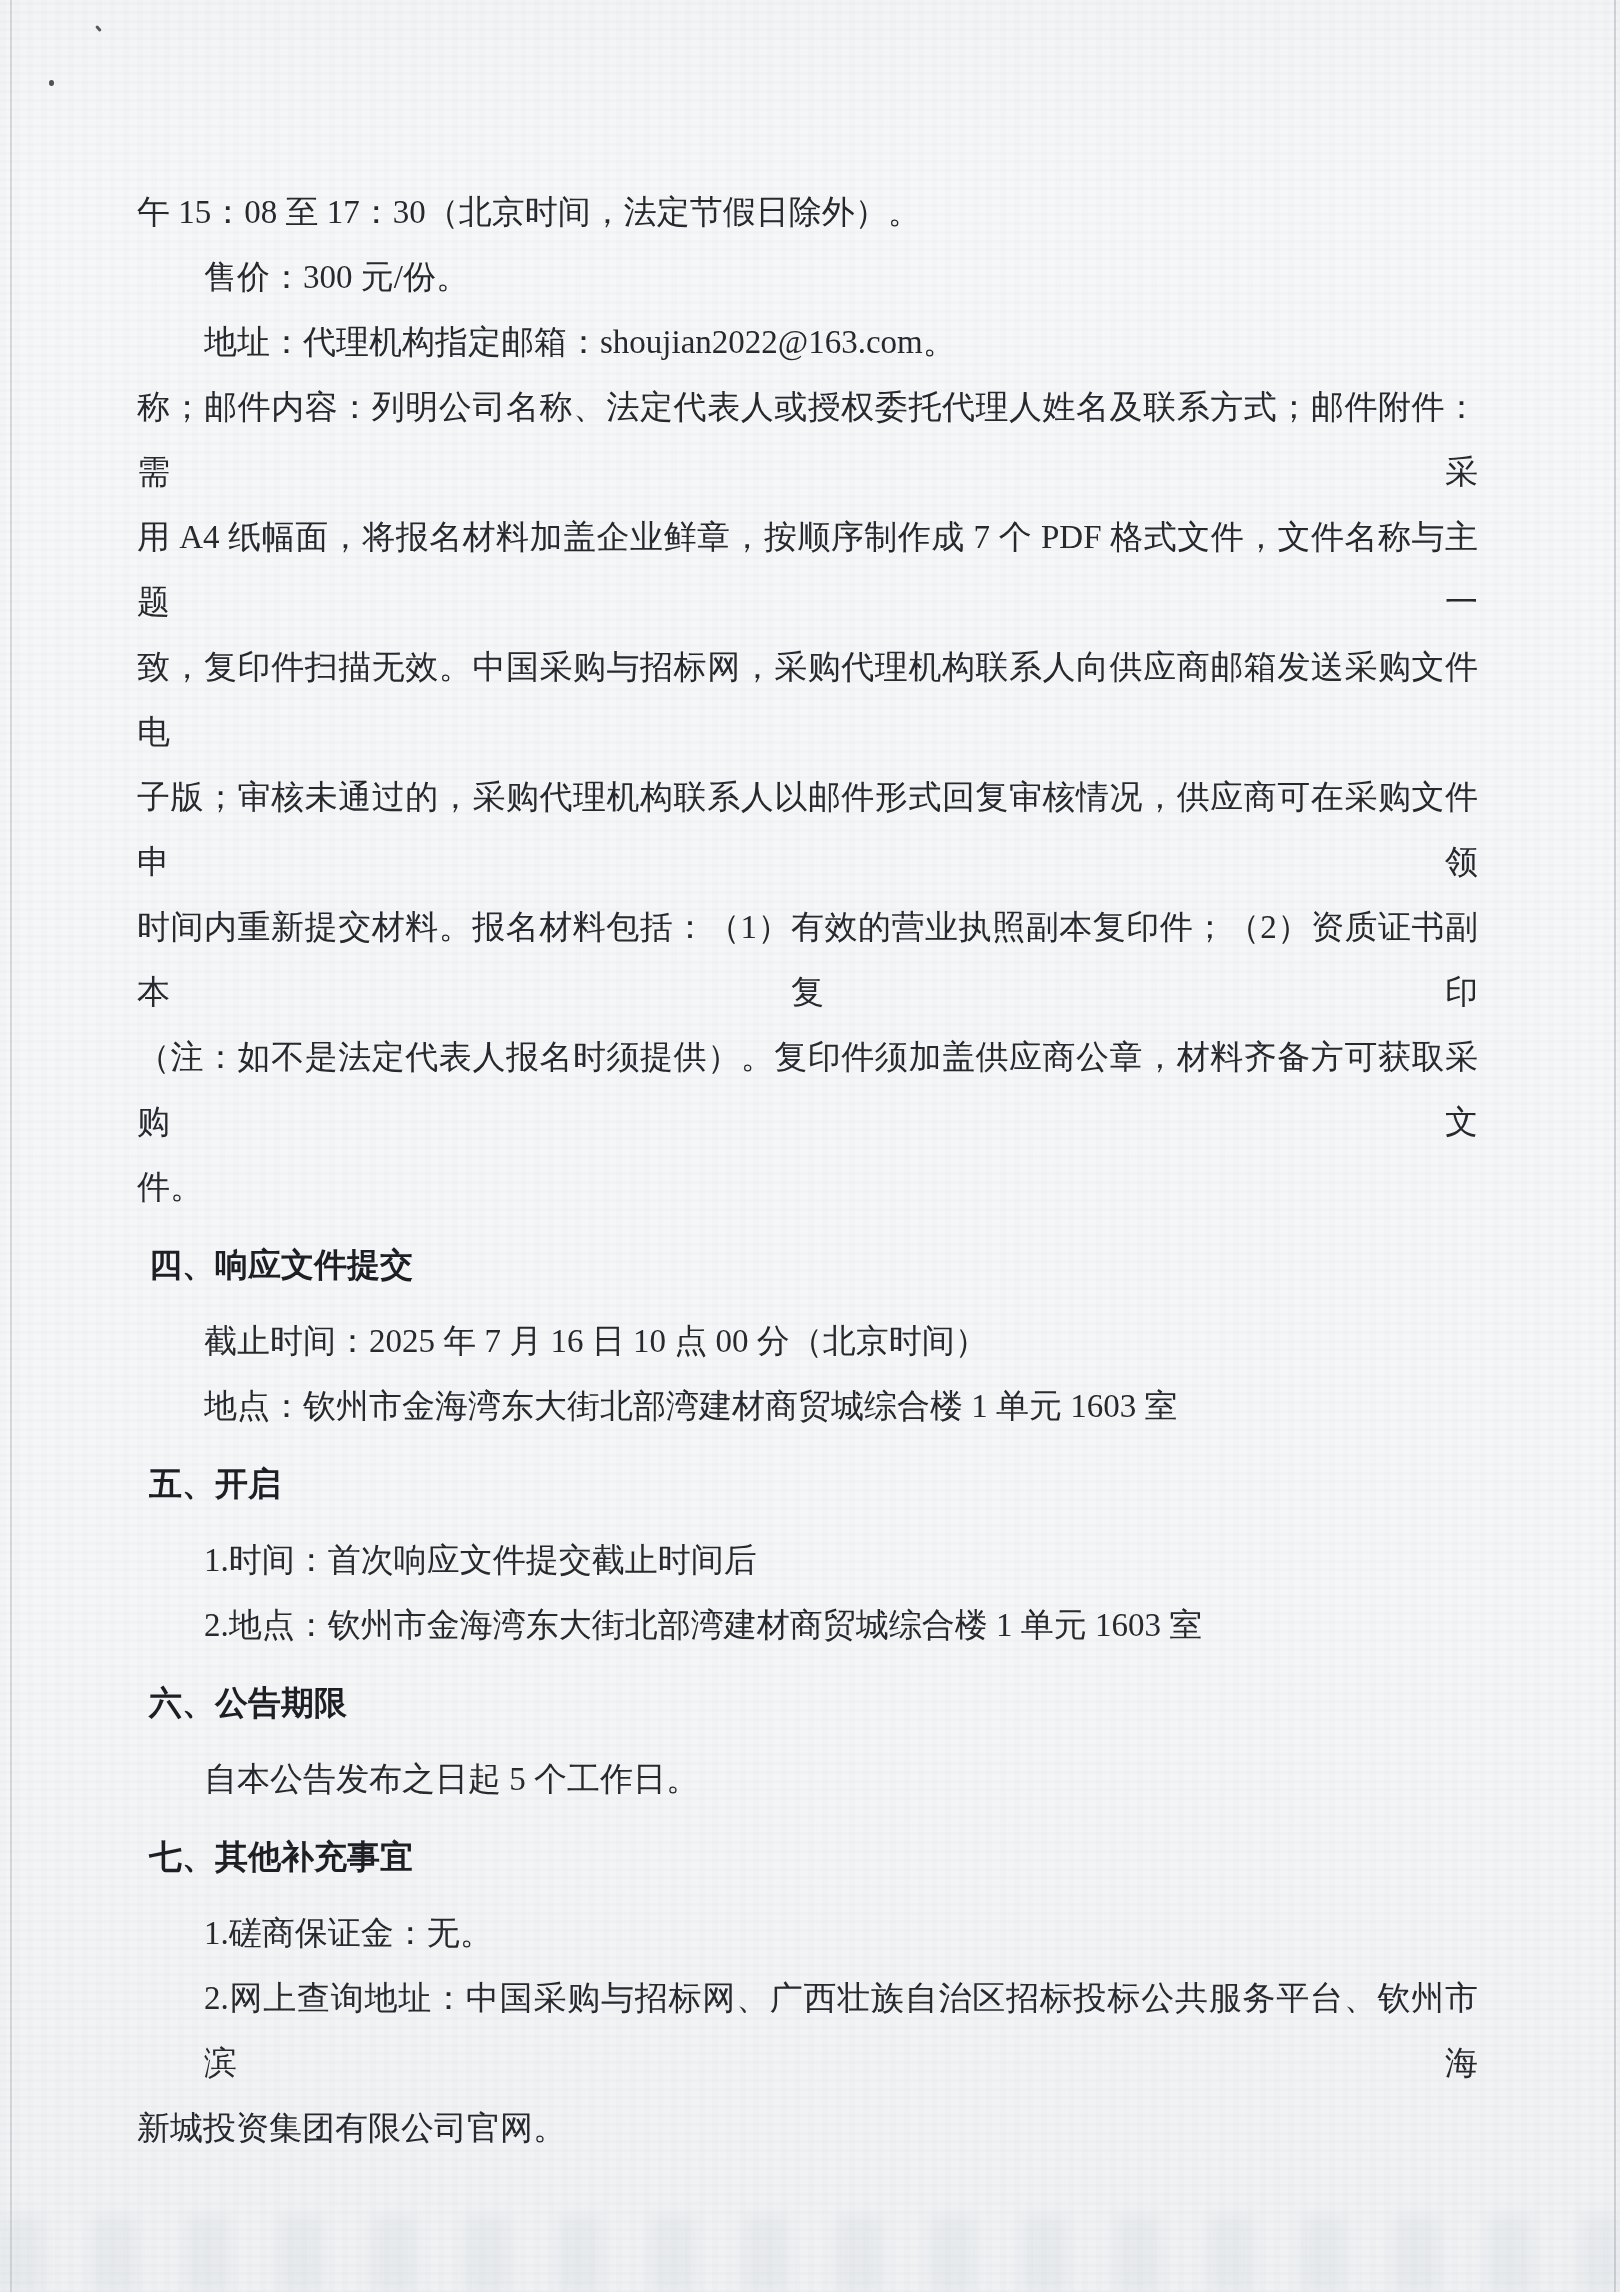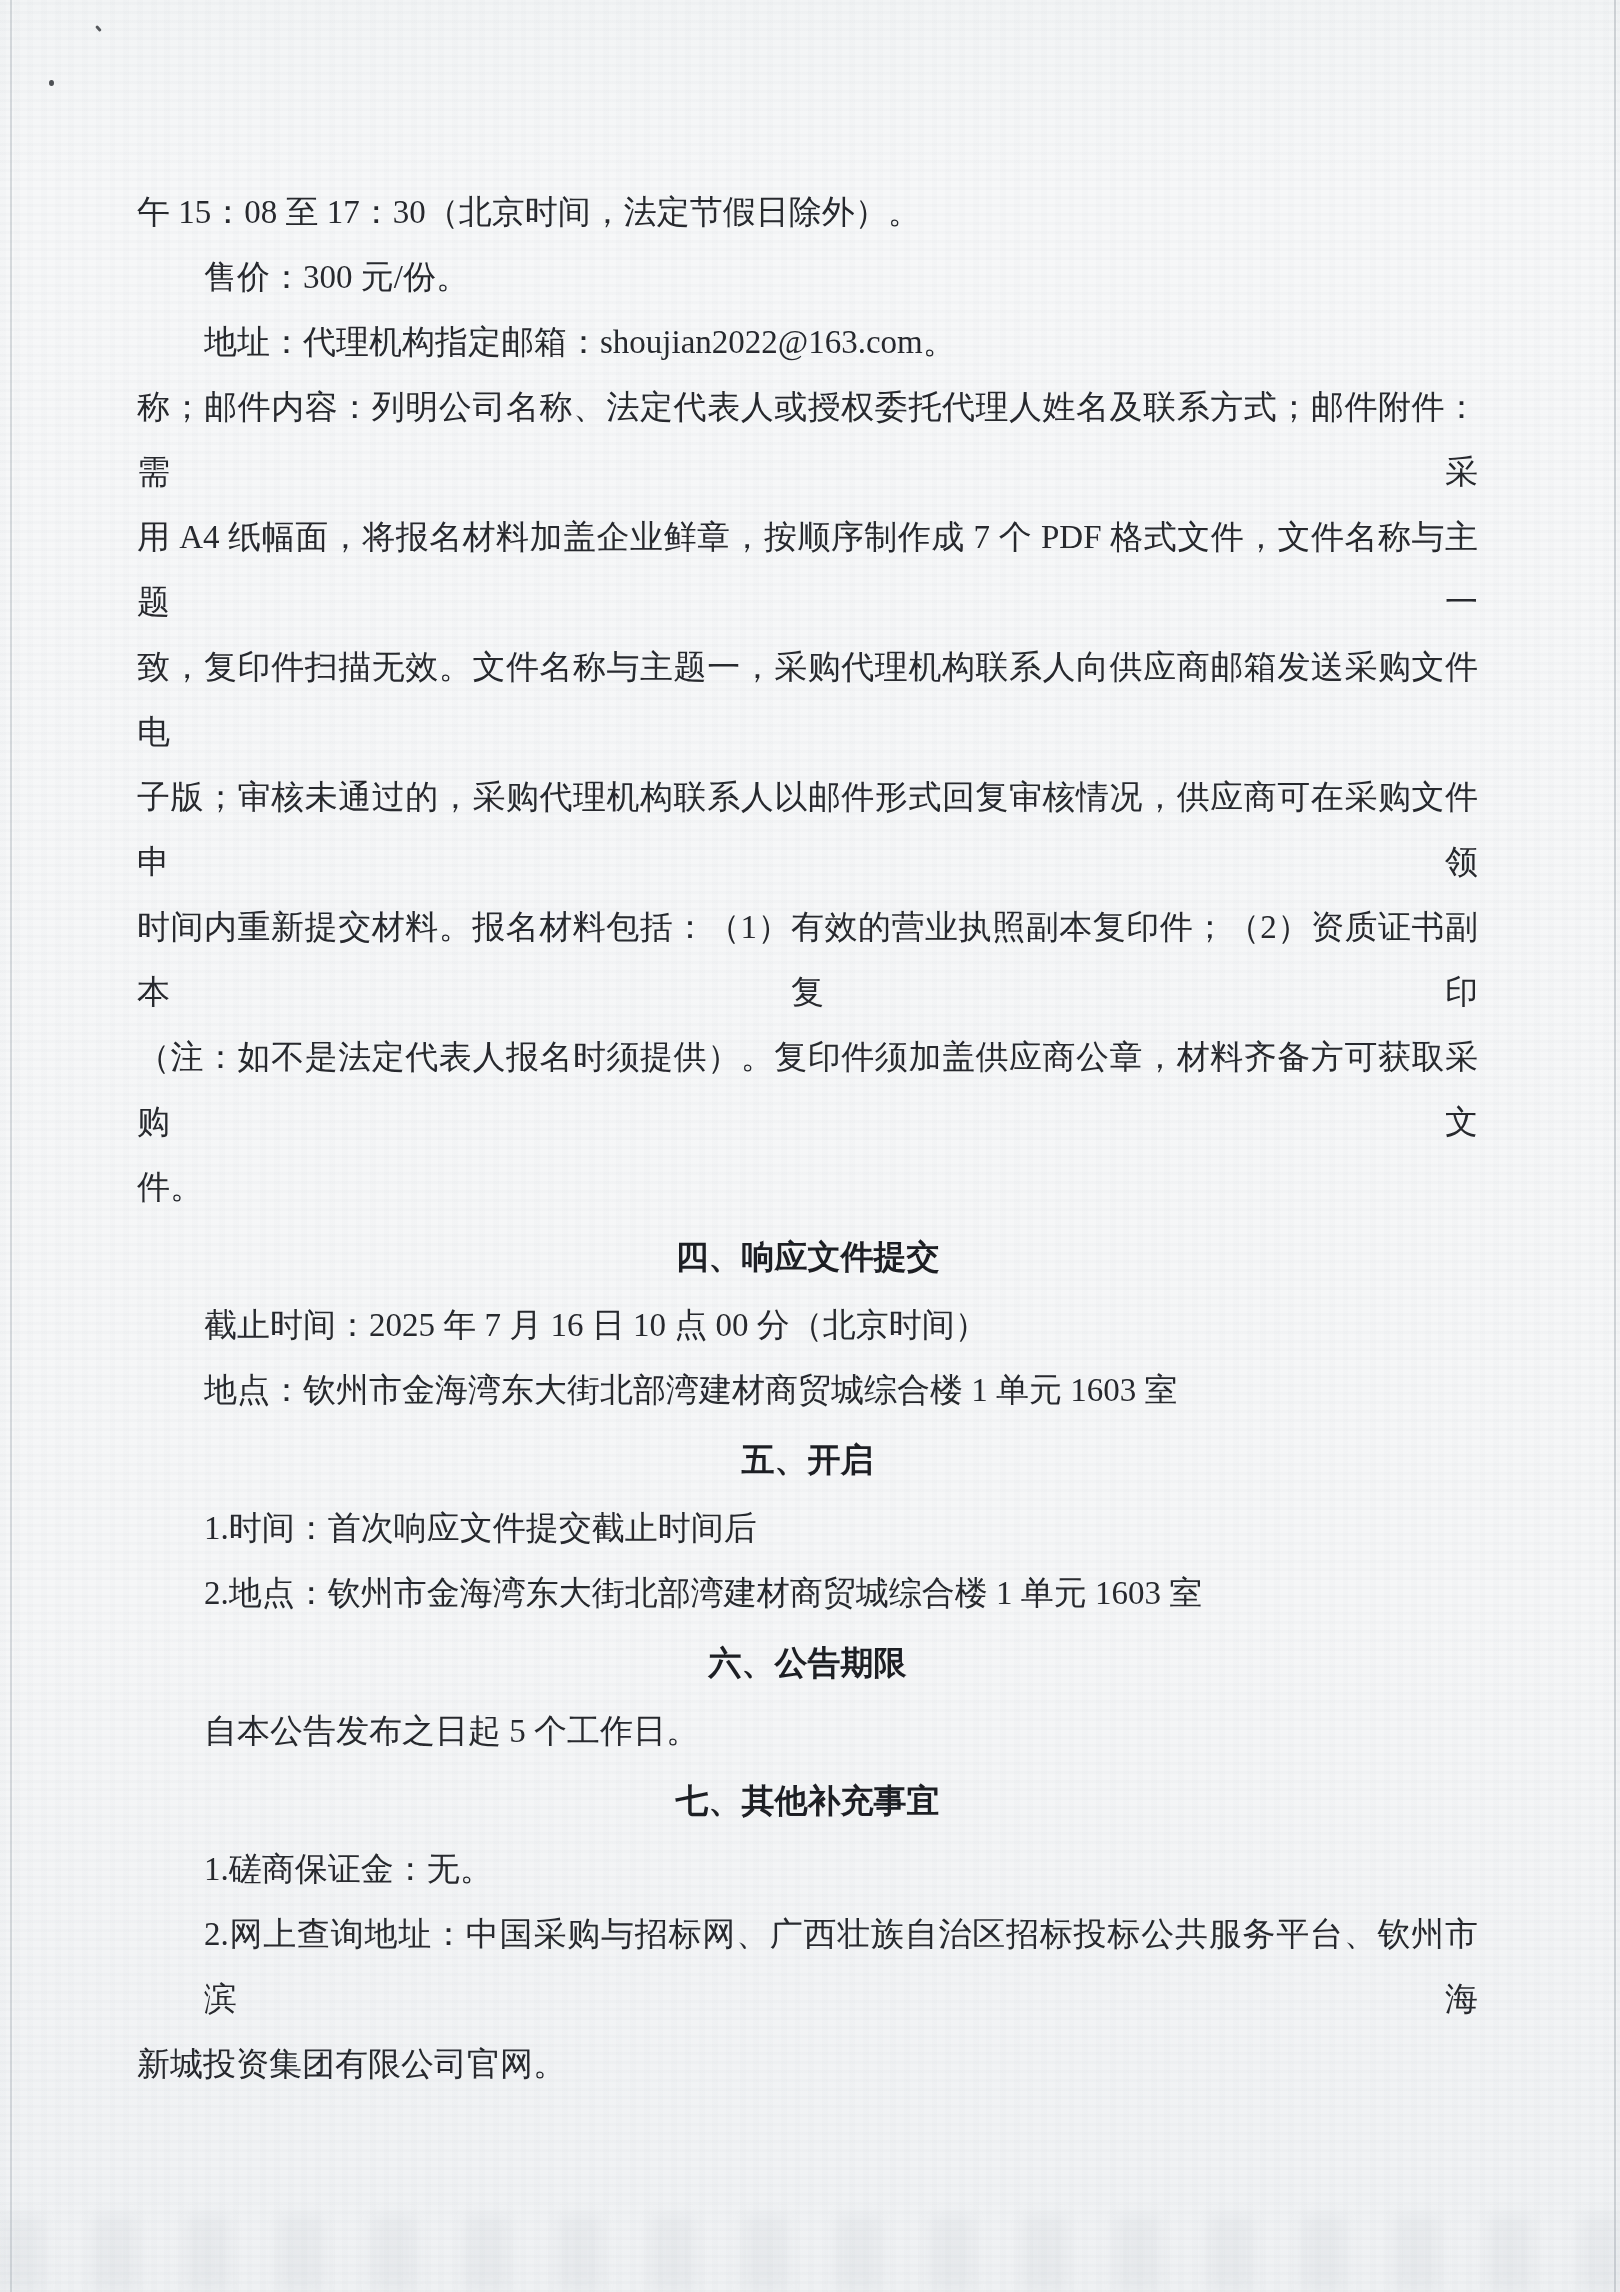--- a/index.html
+++ b/index.html
@@ -29,47 +29,46 @@
   .content{position:absolute;left:137px;top:180px;width:1341px;}
   .ln{
     margin:0;
     font-family:"Liberation Serif","DejaVu Serif",serif;
     font-size:33px;line-height:65px;
     color:#27292e;
   }
   .just{text-align:justify;text-align-last:justify;word-break:break-all;}
   .ind{padding-left:67px;}
   .h{
-    margin:4px;
+    margin:12px;
     font-family:"Liberation Sans","DejaVu Sans",sans-serif;
     font-weight:700;
     font-size:33px;line-height:65px;
     color:#1d1f24;
-    text-align:center;
   }
 </style>
 </head>
 <body>
 
 <div class="page">
   <div class="scan-texture"></div>
   <div class="edge-l"></div>
   <div class="edge-r"></div>
   <div class="speck1"></div>
   <div class="speck2"></div>
 
   <div class="content">
 
     <p class="ln">午 15：08 至 17：30（北京时间，法定节假日除外）。</p>
     <p class="ln ind">售价：300 元/份。</p>
     <p class="ln ind">地址：代理机构指定邮箱：shoujian2022@163.com。</p>
 
     <p class="ln just">称；邮件内容：列明公司名称、法定代表人或授权委托代理人姓名及联系方式；邮件附件：需采</p>
     <p class="ln just">用 A4 纸幅面，将报名材料加盖企业鲜章，按顺序制作成 7 个 PDF 格式文件，文件名称与主题一</p>
-    <p class="ln just">致，复印件扫描无效。文件名称与主题一，采购代理机构联系人向供应商邮箱发送采购文件电</p>
+    <p class="ln just">致，复印件扫描无效。中国采购与招标网，采购代理机构联系人向供应商邮箱发送采购文件电</p>
     <p class="ln just">子版；审核未通过的，采购代理机构联系人以邮件形式回复审核情况，供应商可在采购文件申领</p>
     <p class="ln just">时间内重新提交材料。报名材料包括：（1）有效的营业执照副本复印件；（2）资质证书副本复印</p>
     <p class="ln just">（注：如不是法定代表人报名时须提供）。复印件须加盖供应商公章，材料齐备方可获取采购文</p>
     <p class="ln">件。</p>
 
     <h2 class="h">四、响应文件提交</h2>
     <p class="ln ind">截止时间：2025 年 7 月 16 日 10 点 00 分（北京时间）</p>
     <p class="ln ind">地点：钦州市金海湾东大街北部湾建材商贸城综合楼 1 单元 1603 室</p>
 
     <h2 class="h">五、开启</h2>

